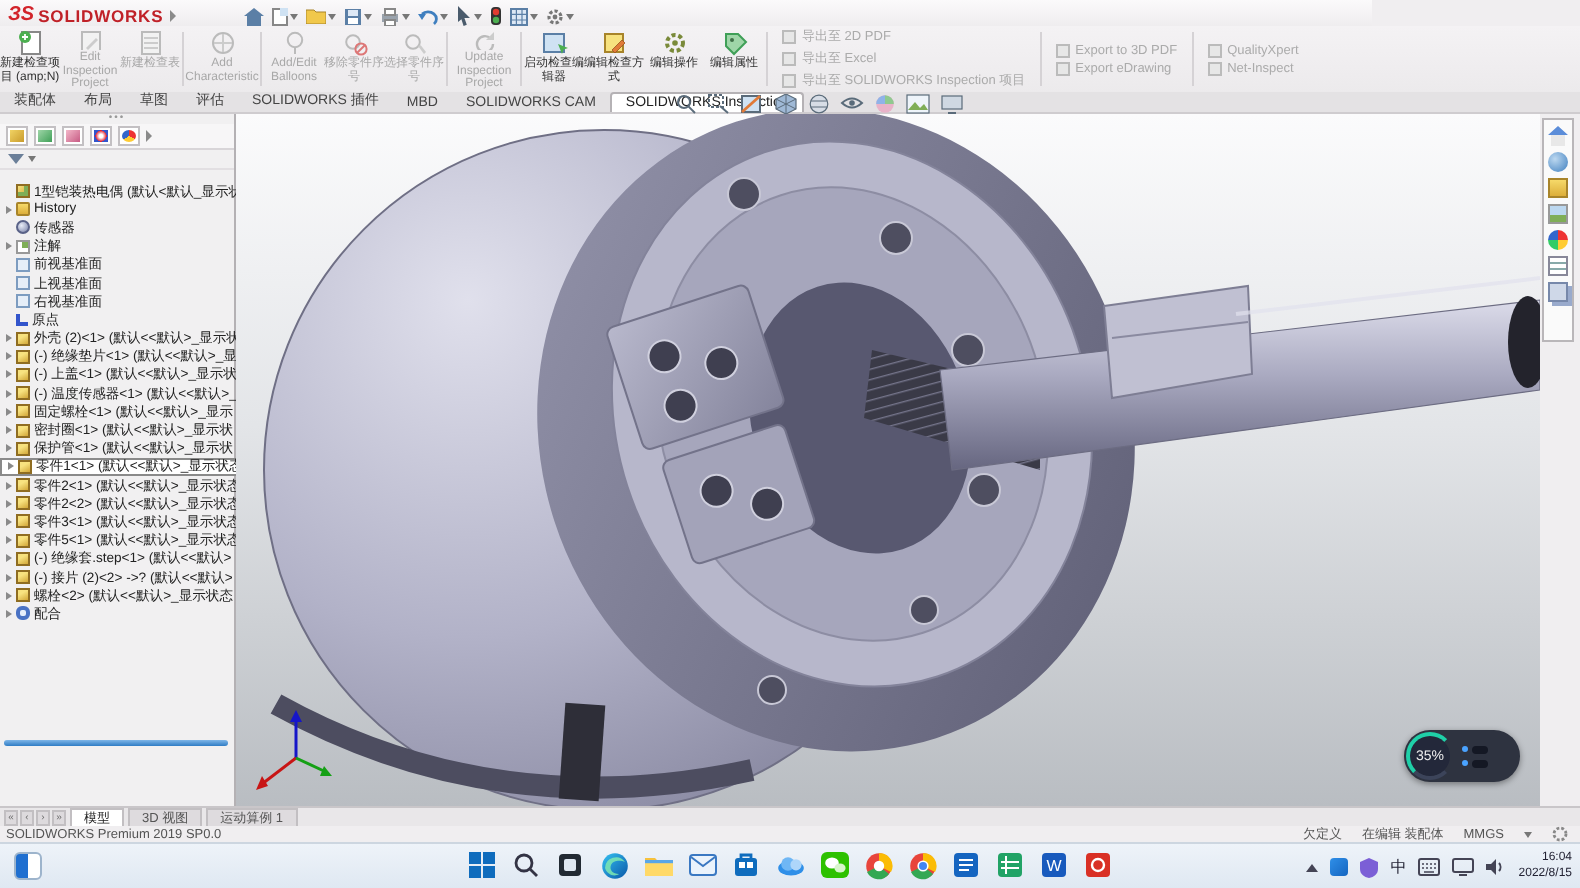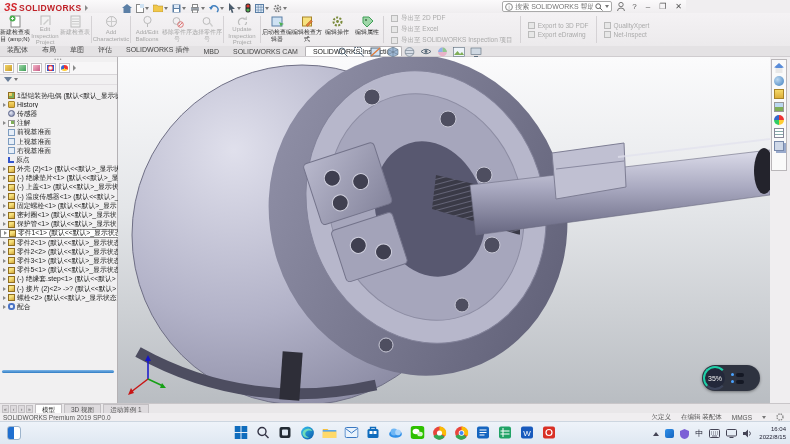--- a/index.html
+++ b/index.html
@@ -191,42 +191,20 @@
           <span class="tri-d"></span>
         </span>
       <span class="qicon">
           <svg width="9" height="9">
             <circle cx="4.5" cy="4.5" r="3" fill="none" stroke="#777" stroke-width="1.6" stroke-dasharray="1.6 1.1"></circle>
             <circle cx="4.5" cy="4.5" r="1.2" fill="#777"></circle>
           </svg>
           <span class="tri-d"></span>
         </span>
     </div>
-    <div class="tb-right">
-      <span class="searchwrap">
-        <svg width="8" height="8">
-            <circle cx="4" cy="4" r="3.4" fill="none" stroke="#888"></circle>
-            <text x="4" y="6" font-size="5" text-anchor="middle" fill="#888">i</text>
-          </svg>
-        <input placeholder="搜索 SOLIDWORKS 帮助" style="">
-        <svg width="8" height="8">
-            <circle cx="3.2" cy="3.2" r="2.4" fill="none" stroke="#666"></circle>
-            <line x1="5" y1="5" x2="7.5" y2="7.5" stroke="#666"></line>
-          </svg>
-        <span class="tri-d"></span>
-      </span>
-      <svg width="8" height="9">
-          <circle cx="4" cy="2.6" r="2.2" fill="none" stroke="#777"></circle>
-          <path d="M0.5 9a3.5 3 0 0 1 7 0" fill="none" stroke="#777"></path>
-        </svg>
-      <span class="winbtn">?</span>
-      <span class="winbtn">–</span>
-      <span class="winbtn">❐</span>
-      <span class="winbtn">✕</span>
-    </div>
   </div>
 
   <div id="ribbon">
     <div class="rbtn">
       <svg width="13" height="13">
           <rect x="2" y="1" width="9" height="11" fill="#fff" stroke="#888"></rect>
           <circle cx="3.5" cy="3.5" r="3" fill="#4caf50"></circle>
           <path d="M2 3.5h3M3.5 2v3" stroke="#fff" stroke-width="0.9"></path>
         </svg>
       <span class="lbl">新建检查项目 (amp;N)</span>

